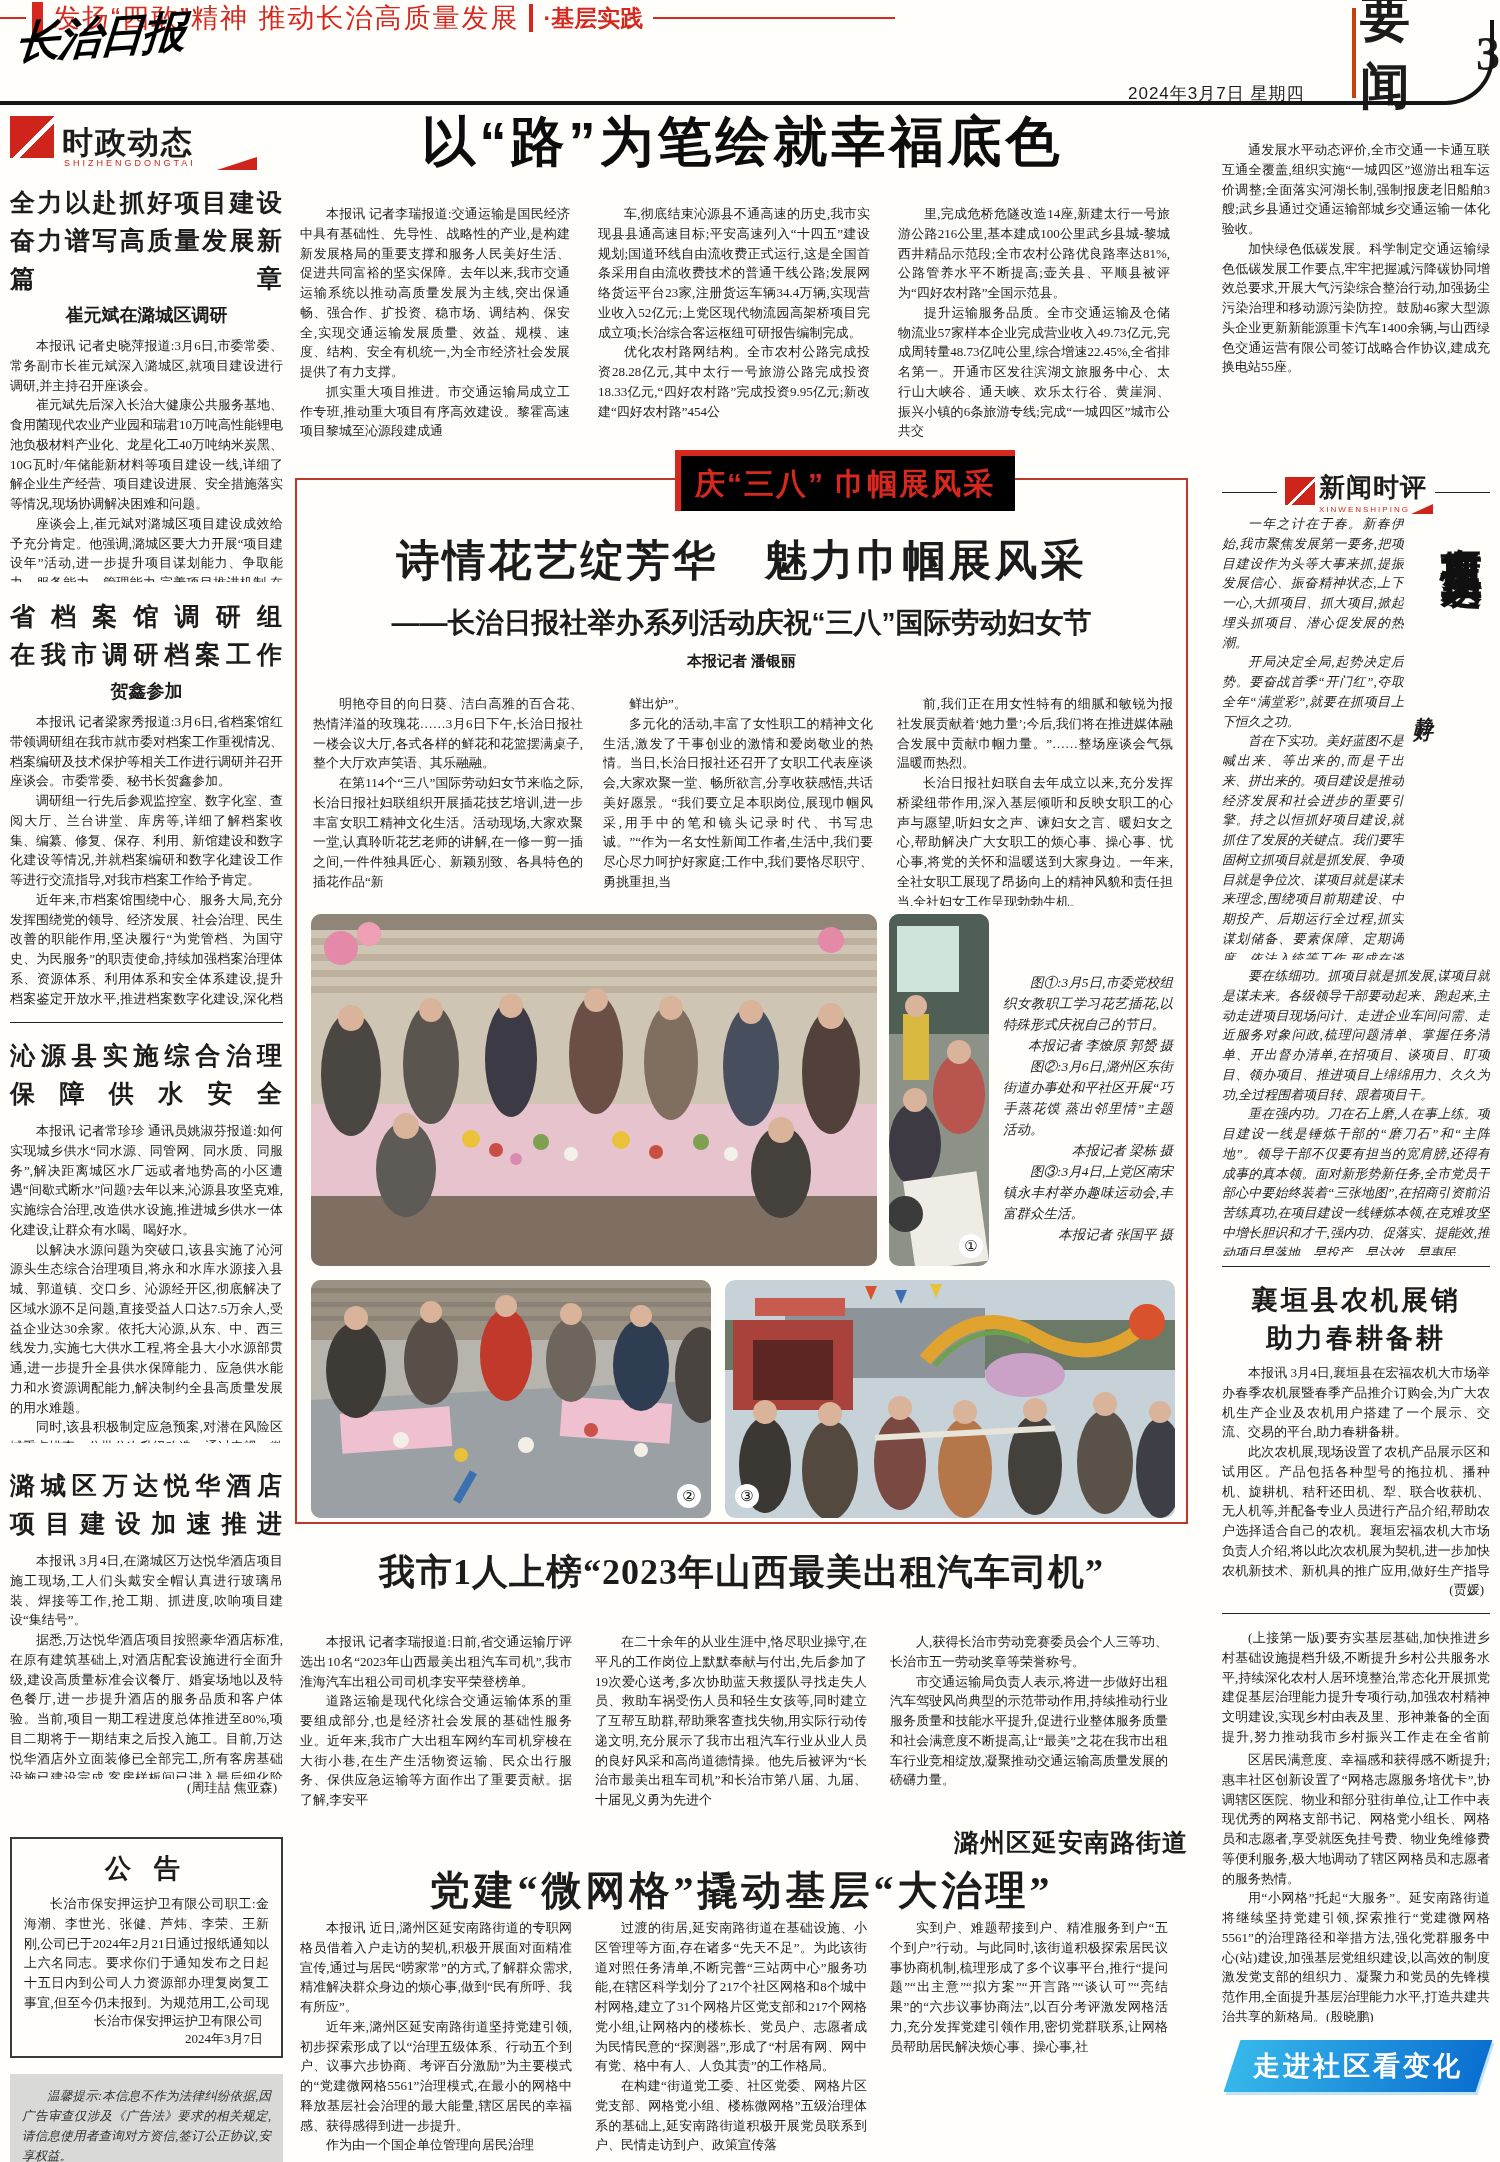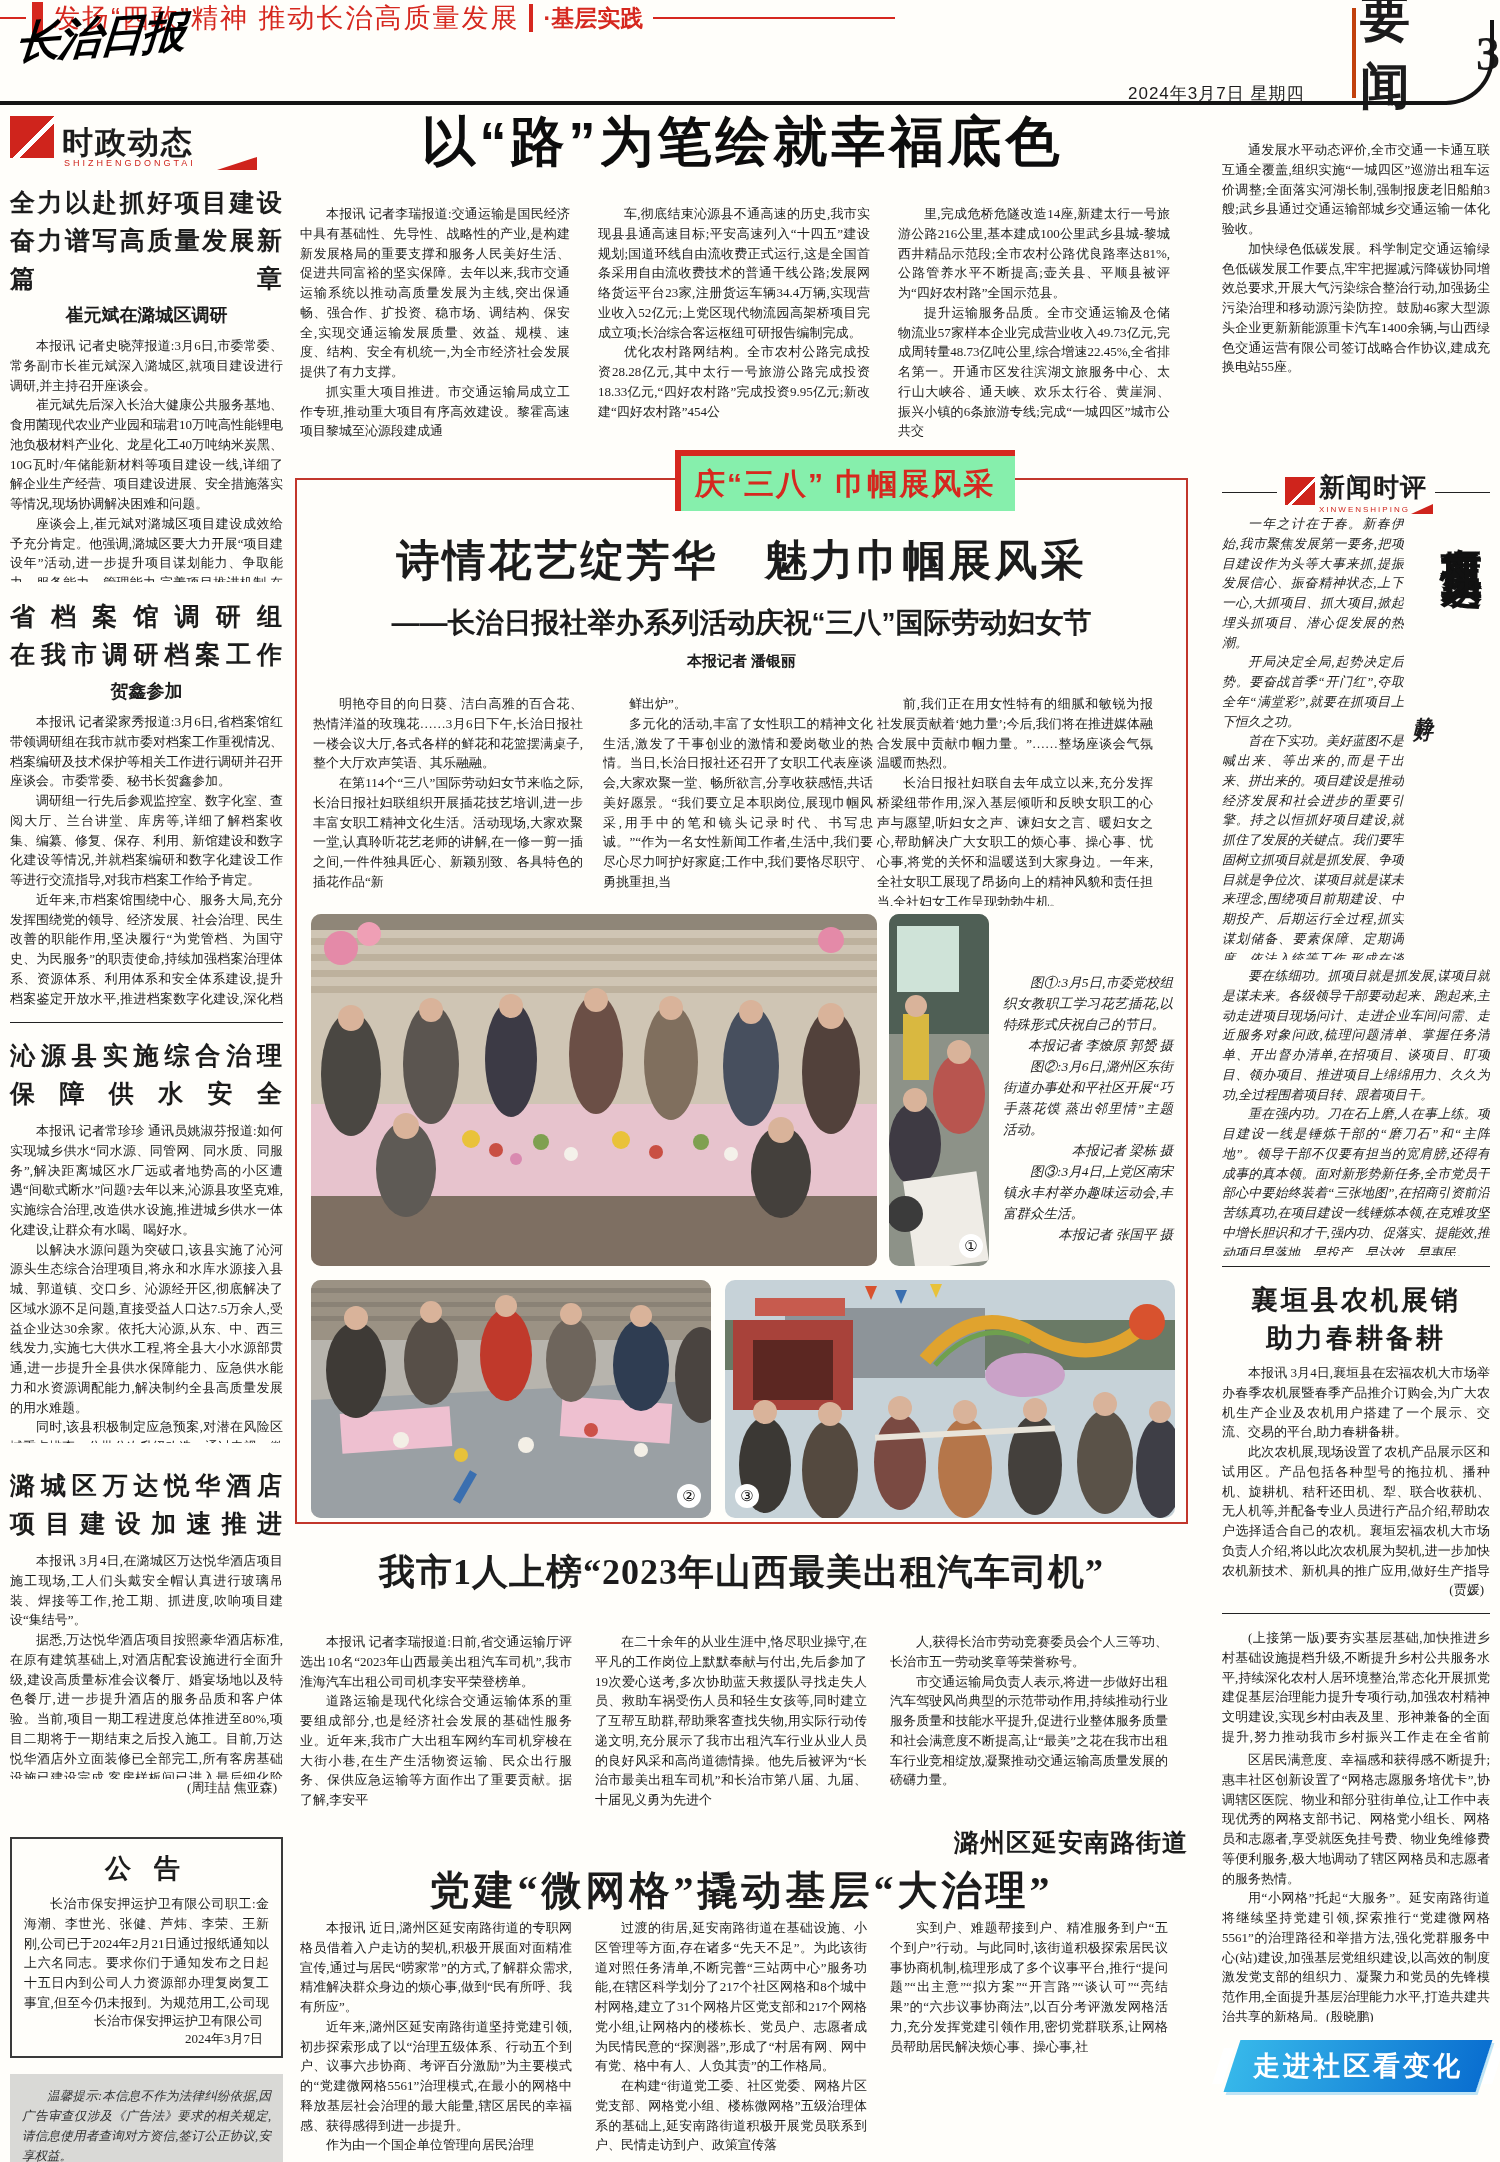--- a/index.html
+++ b/index.html
@@ -38,21 +38,21 @@
   
   .banner{left:295px;top:62px;width:895px;display:flex;align-items:center;color:#d6281f;}
   .banner .ln{height:2px;background:#d6281f;}
   .banner .blk{width:11px;height:32px;background:#d6281f;margin:0 10px 0 6px;}
   .banner .txt{font-weight:normal;font-size:27px;letter-spacing:2px;white-space:nowrap;font-family:"Liberation Sans",sans-serif;}
   .banner .vbar{width:4px;height:28px;background:#d6281f;margin:0 10px;}
   .banner .tag{font-weight:bold;font-size:23px;white-space:nowrap;font-family:"Liberation Sans",sans-serif;}
   .bighead{left:295px;top:106px;width:895px;text-align:center;font-family:"Liberation Sans",sans-serif;font-weight:900;font-size:54px;letter-spacing:4px;color:#0d0d0d;}
   
   .featbox{left:295px;top:478px;width:893px;height:1046px;border:2px solid #c2362b;background:#fffefa;}
-  .featlabel{position:absolute;top:-30px;left:378px;background:#86efac;border-left:6px solid #d6281f;border-top:6px solid #d6281f;padding:8px 20px 6px 14px;font-family:"Liberation Sans",sans-serif;font-weight:bold;font-size:30px;color:#d6281f;letter-spacing:2px;text-align:center;}
+  .featlabel{position:absolute;top:-30px;left:378px;background:#000000;border-left:6px solid #d6281f;border-top:6px solid #d6281f;padding:8px 20px 6px 14px;font-family:"Liberation Sans",sans-serif;font-weight:bold;font-size:30px;color:#d6281f;letter-spacing:2px;text-align:center;}
   .feathead{margin-top:52px;text-align:center;font-weight:bold;font-size:43px;letter-spacing:3px;}
   .featsub{margin-top:14px;text-align:center;font-family:"Liberation Sans",sans-serif;font-weight:bold;font-size:28px;}
   .featby{margin-top:10px;text-align:center;font-weight:bold;font-size:15px;font-family:"Liberation Sans",sans-serif;}
   .photo{position:absolute;overflow:hidden;border-radius:10px;}
   .photo svg{display:block;width:100%;height:100%;}
   .pnum{position:absolute;width:24px;height:24px;border-radius:50%;background:#fff;color:#111;text-align:center;font-size:15px;line-height:24px;font-family:"Liberation Sans",sans-serif;}
   .caps{font-size:13.5px;line-height:21px;}
   .caps .c{font-style:italic;text-align:justify;text-indent:2em;}
   .caps .p{font-style:italic;text-align:right;}
   
@@ -196,21 +196,21 @@
     <div class="featby">本报记者 潘银丽</div>
 
     <div class="abs bt" style="left:16px;top:214px;width:270px;height:212px;">
         <p>明艳夺目的向日葵、洁白高雅的百合花、热情洋溢的玫瑰花……3月6日下午,长治日报社一楼会议大厅,各式各样的鲜花和花篮摆满桌子,整个大厅欢声笑语、其乐融融。</p>
         <p>在第114个“三八”国际劳动妇女节来临之际,长治日报社妇联组织开展插花技艺培训,进一步丰富女职工精神文化生活。活动现场,大家欢聚一堂,认真聆听花艺老师的讲解,在一修一剪一插之间,一件件独具匠心、新颖别致、各具特色的插花作品“新</p>
       </div>
     <div class="abs bt" style="left:306px;top:214px;width:270px;height:212px;">
         <p>鲜出炉”。</p>
         <p>多元化的活动,丰富了女性职工的精神文化生活,激发了干事创业的激情和爱岗敬业的热情。当日,长治日报社还召开了女职工代表座谈会,大家欢聚一堂、畅所欲言,分享收获感悟,共话美好愿景。“我们要立足本职岗位,展现巾帼风采,用手中的笔和镜头记录时代、书写忠诚。”“作为一名女性新闻工作者,生活中,我们要尽心尽力呵护好家庭;工作中,我们要恪尽职守、勇挑重担,当</p>
       </div>
-    <div class="abs bt" style="left:580px;top:214px;width:276px;height:212px;">
+    <div class="abs bt" style="left:600px;top:214px;width:276px;height:212px;">
         <p>前,我们正在用女性特有的细腻和敏锐为报社发展贡献着‘她力量’;今后,我们将在推进媒体融合发展中贡献巾帼力量。”……整场座谈会气氛温暖而热烈。</p>
         <p>长治日报社妇联自去年成立以来,充分发挥桥梁纽带作用,深入基层倾听和反映女职工的心声与愿望,听妇女之声、谏妇女之言、暖妇女之心,帮助解决广大女职工的烦心事、操心事、忧心事,将党的关怀和温暖送到大家身边。一年来,全社女职工展现了昂扬向上的精神风貌和责任担当,全社妇女工作呈现勃勃生机。</p>
       </div>
 
     <div class="photo" style="left:14px;top:434px;width:566px;height:352px;">
       <svg viewBox="0 0 566 352" preserveAspectRatio="none">
         <rect width="566" height="352" fill="#cfc5b4"></rect>
         <rect width="566" height="16" fill="#8f8678"></rect>
         <g fill="#bdb19d">
             <rect y="24" width="566" height="7"></rect>

